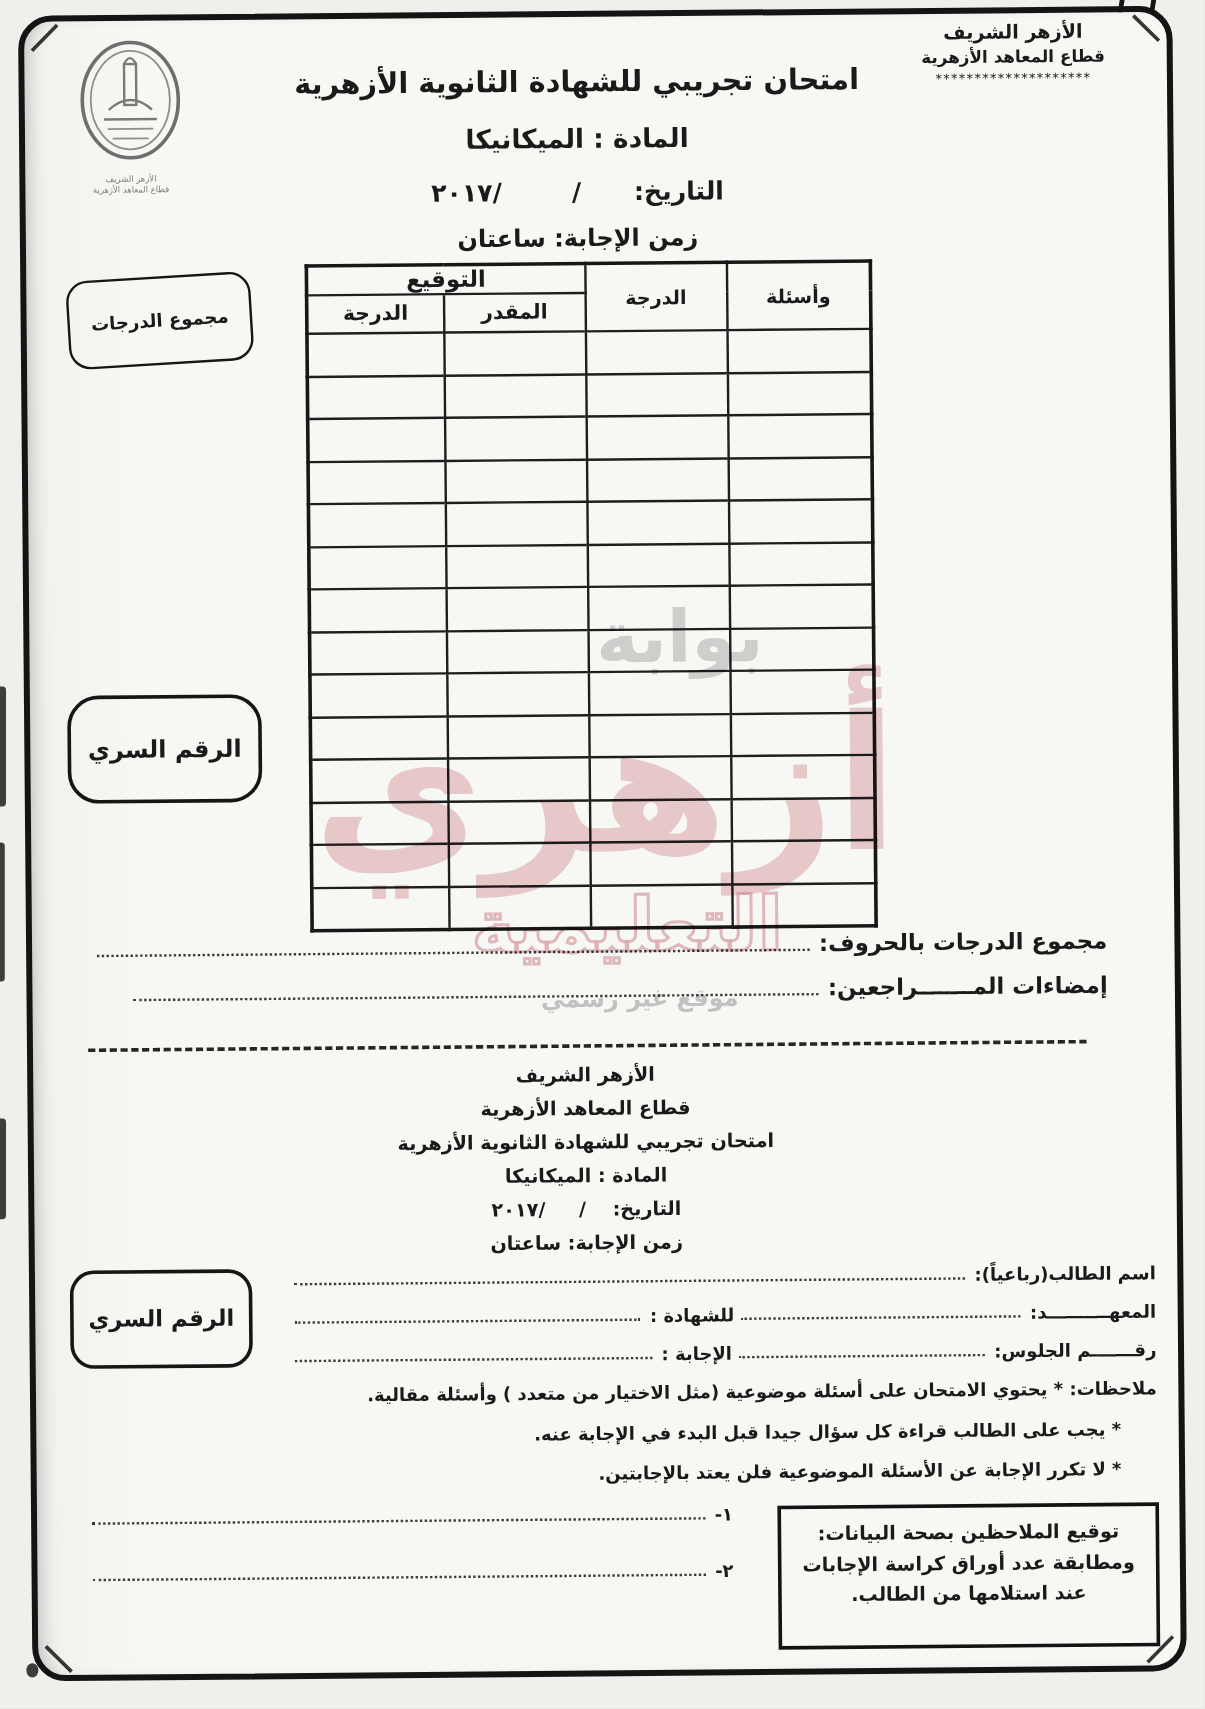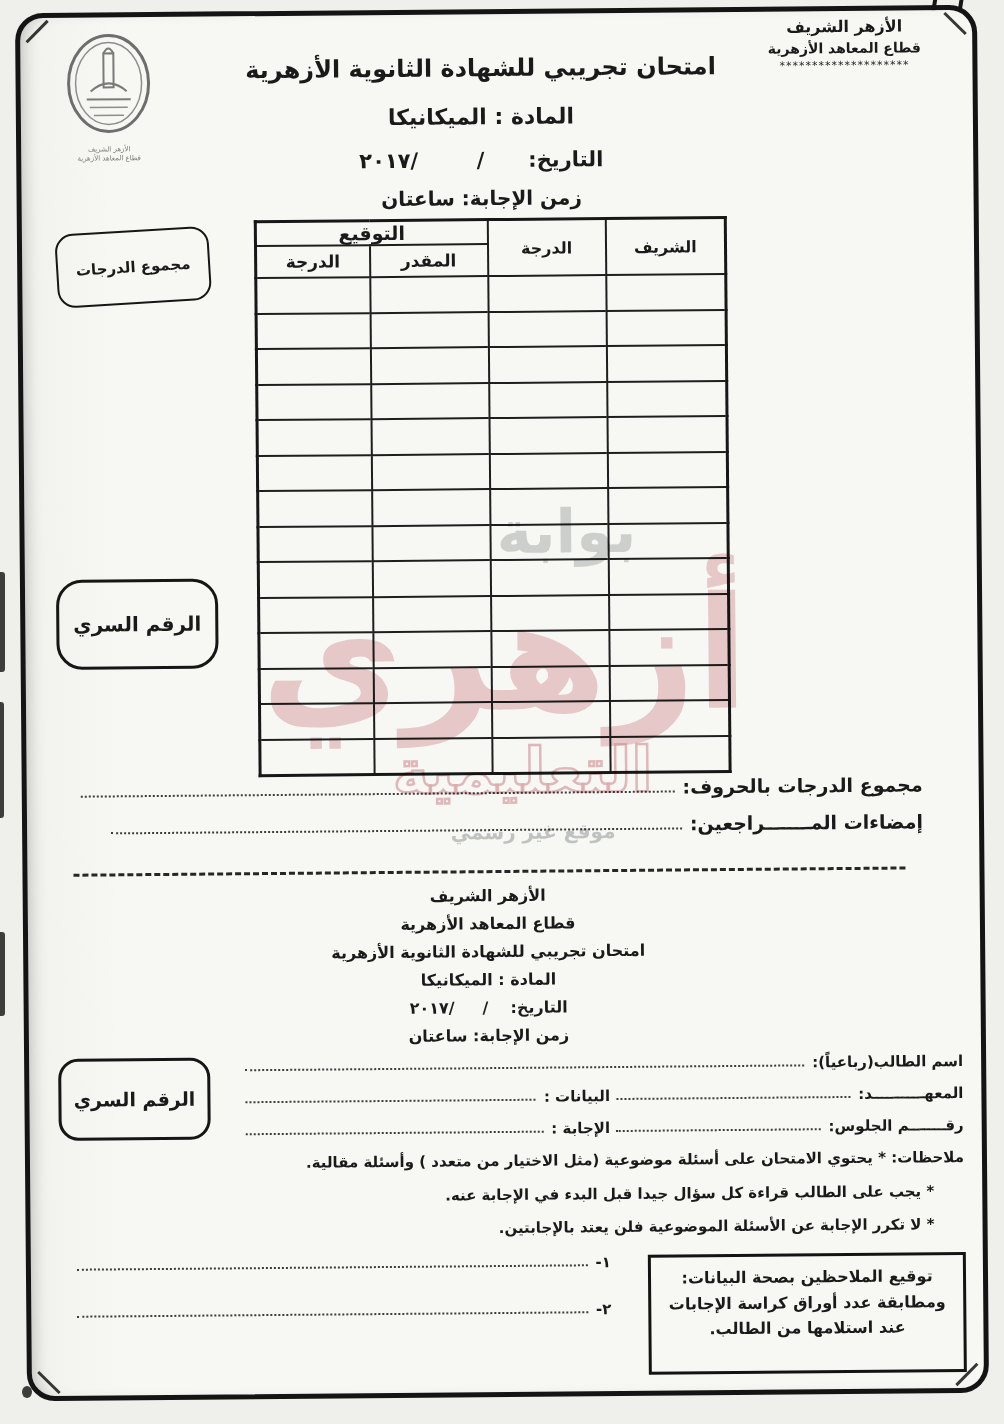--- a/index.html
+++ b/index.html
@@ -164,21 +164,21 @@
 
     <table class="grades" dir="rtl">
       <colgroup>
         <col style="width:120px">
           <col style="width:118px">
           <col style="width:118px">
           <col style="width:114px">
       </colgroup>
       <thead>
         <tr>
-          <th rowspan="2" class="th-main">الشريف</th>
+          <th rowspan="2" class="th-main">وأسئلة</th>
           <th rowspan="2" class="th-main">الدرجة</th>
           <th colspan="2" class="th-sign">التوقيع</th>
         </tr>
         <tr>
           <th class="th-sub">المقدر</th>
           <th class="th-sub">الدرجة</th>
         </tr>
       </thead>
       <tbody id="grades-body">
           <tr>
@@ -291,21 +291,21 @@
       <div>زمن الإجابة: ساعتان</div>
     </div>
 
     <div class="fill-row form-row1">
       <span class="lbl">اسم الطالب(رباعياً):</span>
       <span class="dots"></span>
     </div>
     <div class="fill-row form-row2">
       <span class="lbl">المعهــــــــــد:</span>
       <span class="dots dots-a"></span>
-      <span class="lbl">البيانات :</span>
+      <span class="lbl">للشهادة :</span>
       <span class="dots dots-b"></span>
     </div>
     <div class="fill-row form-row3">
       <span class="lbl">رقـــــــم الجلوس:</span>
       <span class="dots dots-c"></span>
       <span class="lbl">الإجابة :</span>
       <span class="dots dots-d"></span>
     </div>
 
     <div class="side-box box-secret2">الرقم السري</div>

